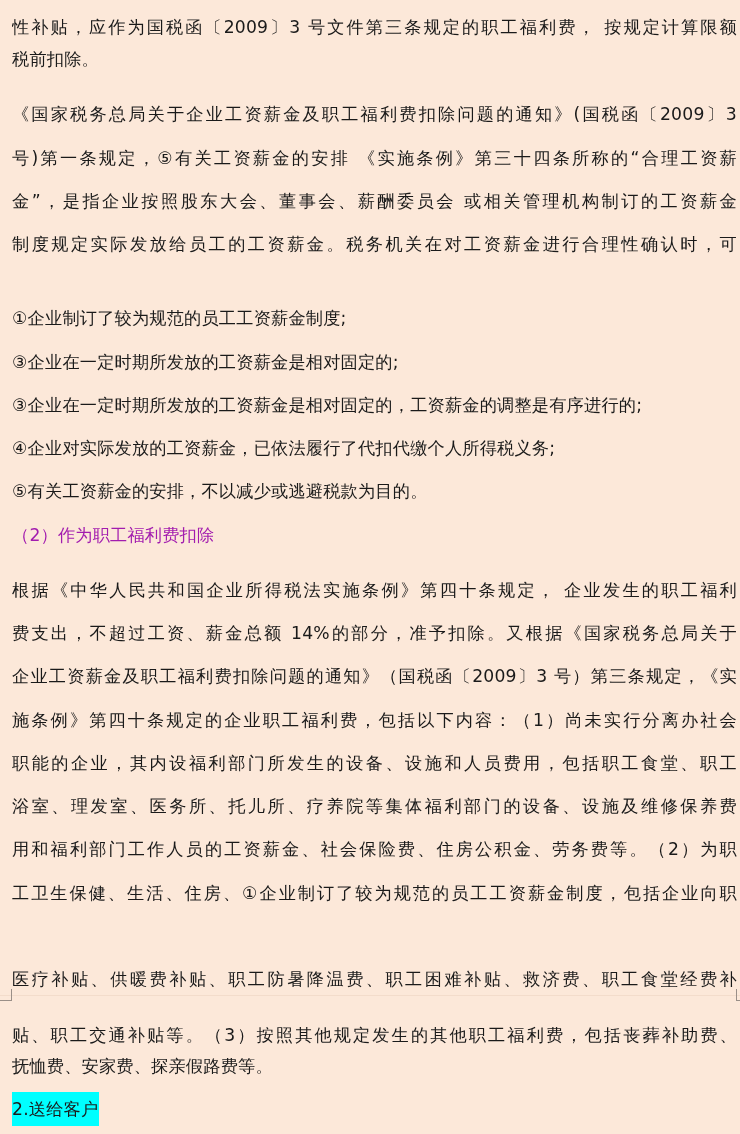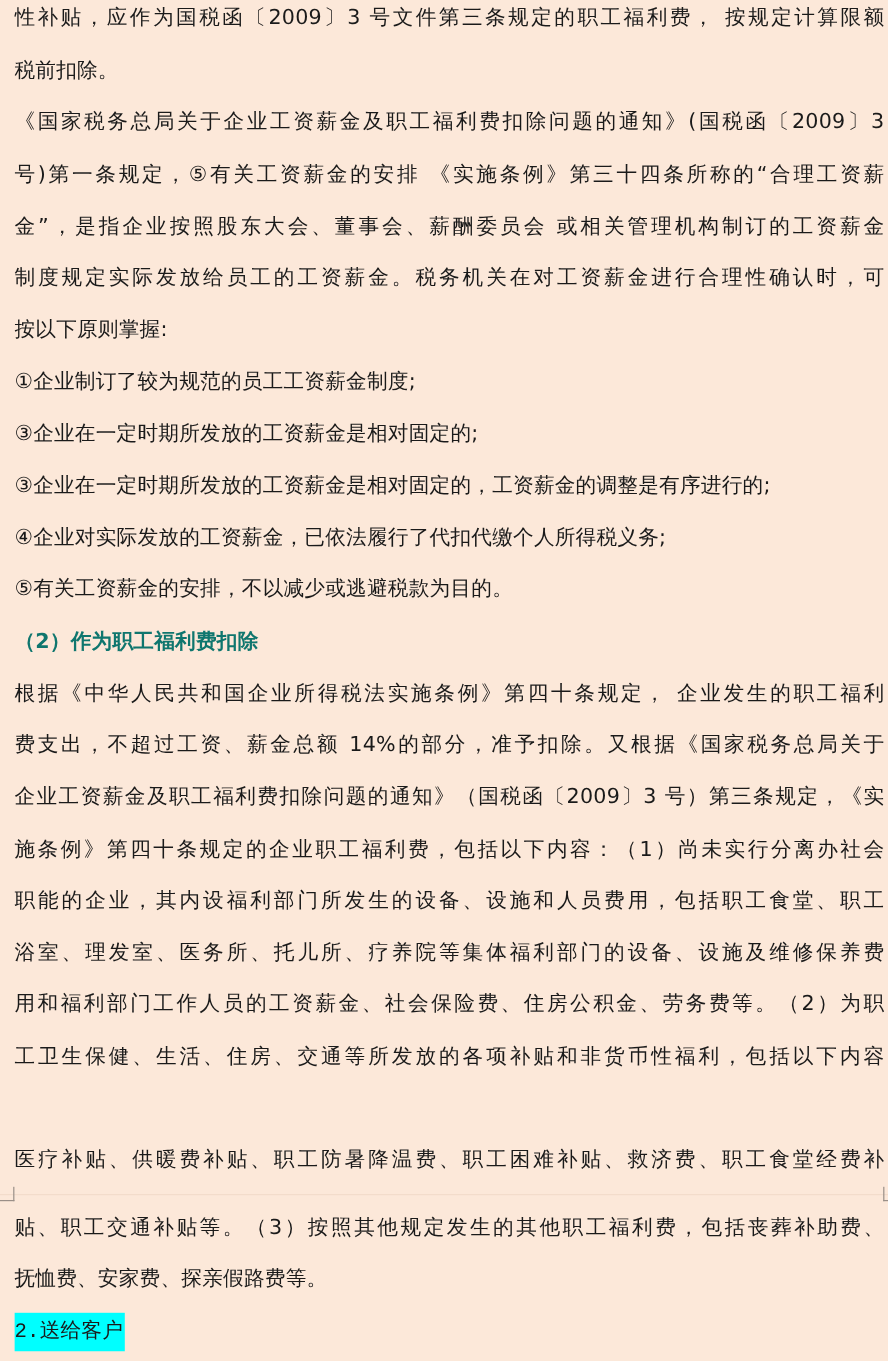--- a/index.html
+++ b/index.html
@@ -29,36 +29,35 @@
       height: 26px;
       font-size: 17.2px;
       line-height: 26px;
       white-space: nowrap;
       overflow: hidden;
       letter-spacing: 0.2px;
     }
     .line.justify {
       text-align: justify;
       text-align-last: justify;
+      margin-top: 12px;
     }
     .line.left {
       text-align: center;
       text-align-last: left;
     }
     .heading-blue {
-      color: #0f766e;
-      font-weight: bold;
+      color: #a21caf;
     }
     .highlight {
       display: inline-block;
       background: #00ffff;
       padding: 4px 1px 4px 0;
       line-height: 26px;
       color: #1a1a1a;
-      font-family: Liberation Mono, monospace;
     }
     .page-break {
       position: absolute;
       left: 0;
       top: 995px;
       width: 740px;
       height: 1px;
       background: #f3dccb;
     }
     .corner-left {
@@ -86,38 +85,37 @@
 <body>
 
 <div class="page">
 
   <div class="line justify" style="top:2px">性补贴，应作为国税函〔2009〕3 号文件第三条规定的职工福利费， 按规定计算限额</div>
   <div class="line left" style="top:46px">税前扣除。</div>
   <div class="line justify" style="top:89px">《国家税务总局关于企业工资薪金及职工福利费扣除问题的通知》(国税函〔2009〕3</div>
   <div class="line justify" style="top:133px">号)第一条规定，⑤有关工资薪金的安排 《实施条例》第三十四条所称的“合理工资薪</div>
   <div class="line justify" style="top:176px">金”，是指企业按照股东大会、董事会、薪酬委员会 或相关管理机构制订的工资薪金</div>
   <div class="line justify" style="top:219px">制度规定实际发放给员工的工资薪金。税务机关在对工资薪金进行合理性确认时，可</div>
-  <div class="line left" style="top:262px">按以下原则掌握:</div>
 
   <div class="line left" style="top:305px">①企业制订了较为规范的员工工资薪金制度;</div>
   <div class="line left" style="top:349px">③企业在一定时期所发放的工资薪金是相对固定的;</div>
   <div class="line left" style="top:392px">③企业在一定时期所发放的工资薪金是相对固定的，工资薪金的调整是有序进行的;</div>
   <div class="line left" style="top:435px">④企业对实际发放的工资薪金，已依法履行了代扣代缴个人所得税义务;</div>
   <div class="line left" style="top:478px">⑤有关工资薪金的安排，不以减少或逃避税款为目的。</div>
 
   <div class="line left heading-blue" style="top:522px">（2）作为职工福利费扣除</div>
 
   <div class="line justify" style="top:565px">根据《中华人民共和国企业所得税法实施条例》第四十条规定， 企业发生的职工福利</div>
   <div class="line justify" style="top:608px">费支出，不超过工资、薪金总额 14%的部分，准予扣除。又根据《国家税务总局关于</div>
   <div class="line justify" style="top:651px">企业工资薪金及职工福利费扣除问题的通知》（国税函〔2009〕3 号）第三条规定，《实</div>
   <div class="line justify" style="top:695px">施条例》第四十条规定的企业职工福利费，包括以下内容：（1）尚未实行分离办社会</div>
   <div class="line justify" style="top:738px">职能的企业，其内设福利部门所发生的设备、设施和人员费用，包括职工食堂、职工</div>
   <div class="line justify" style="top:781px">浴室、理发室、医务所、托儿所、疗养院等集体福利部门的设备、设施及维修保养费</div>
   <div class="line justify" style="top:824px">用和福利部门工作人员的工资薪金、社会保险费、住房公积金、劳务费等。（2）为职</div>
-  <div class="line justify" style="top:868px">工卫生保健、生活、住房、交通等所发放的各项补贴和非货币性福利，包括以下内容</div>
+  <div class="line justify" style="top:868px">工卫生保健、生活、住房、①企业制订了较为规范的员工工资薪金制度，包括企业向职</div>
   <div class="line justify" style="top:954px">医疗补贴、供暖费补贴、职工防暑降温费、职工困难补贴、救济费、职工食堂经费补</div>
 
   <div class="page-break"></div>
   <div class="corner-left"></div>
   <div class="corner-right"></div>
 
   <div class="line justify" style="top:1010px">贴、职工交通补贴等。（3）按照其他规定发生的其他职工福利费，包括丧葬补助费、</div>
   <div class="line left" style="top:1053px">抚恤费、安家费、探亲假路费等。</div>
 
   <div class="line left" style="top:1092px; height:34px; line-height:34px;">

